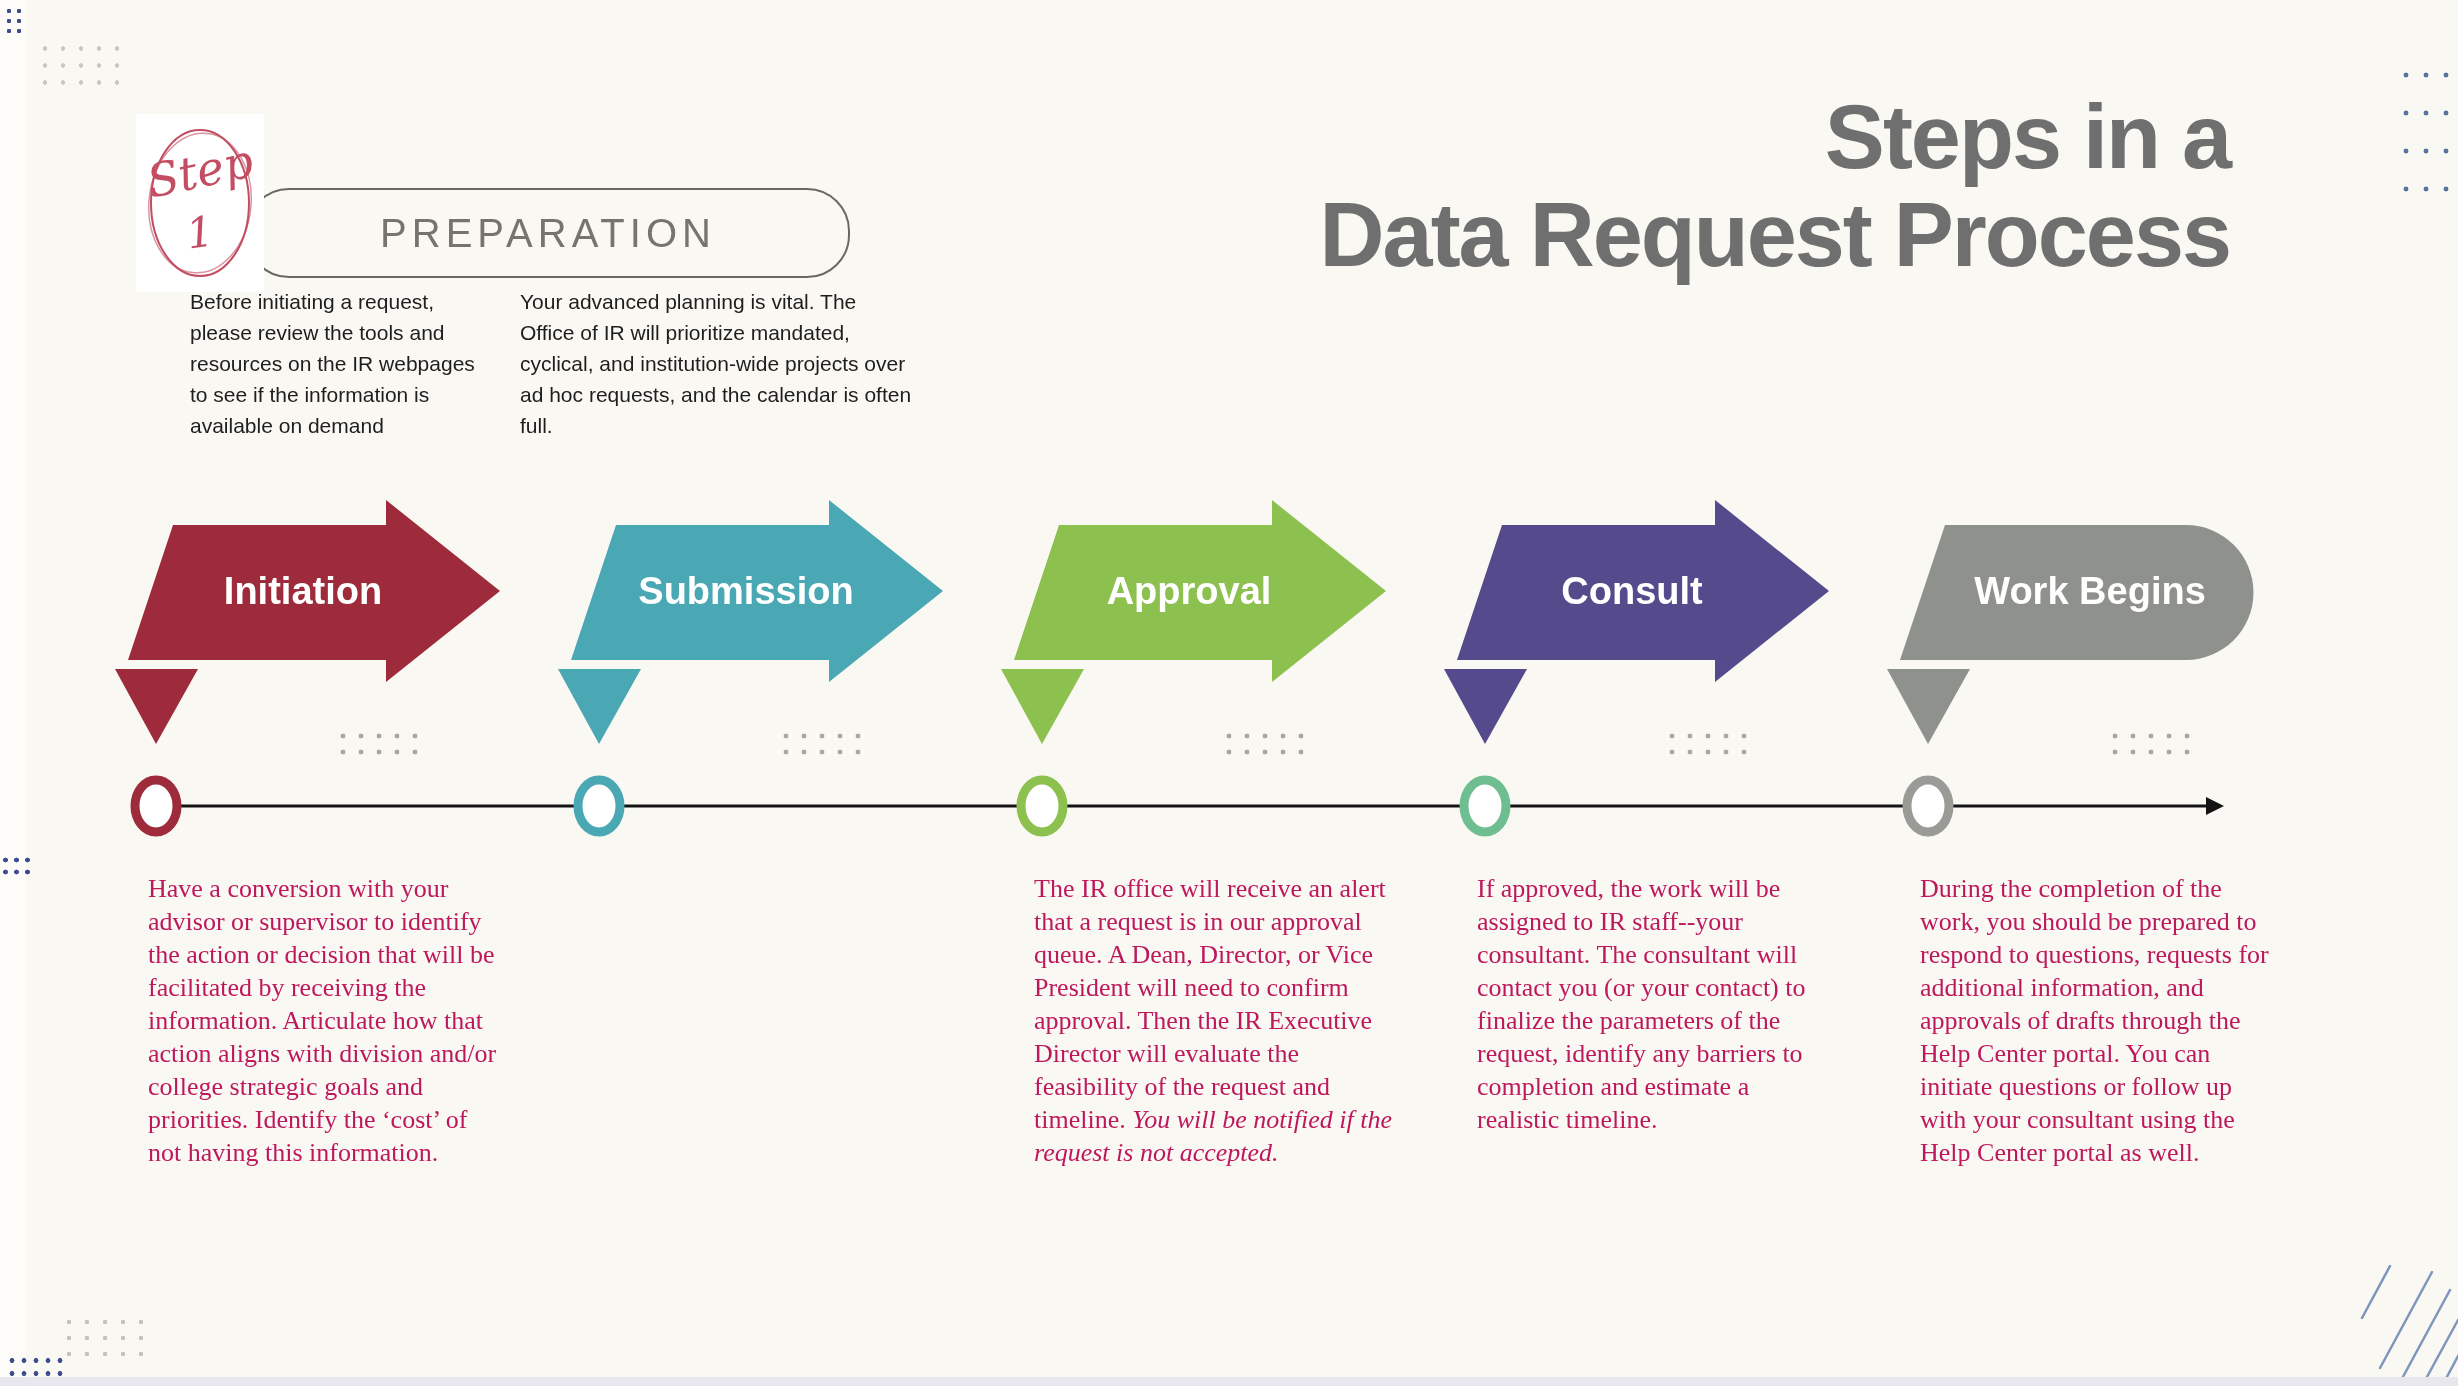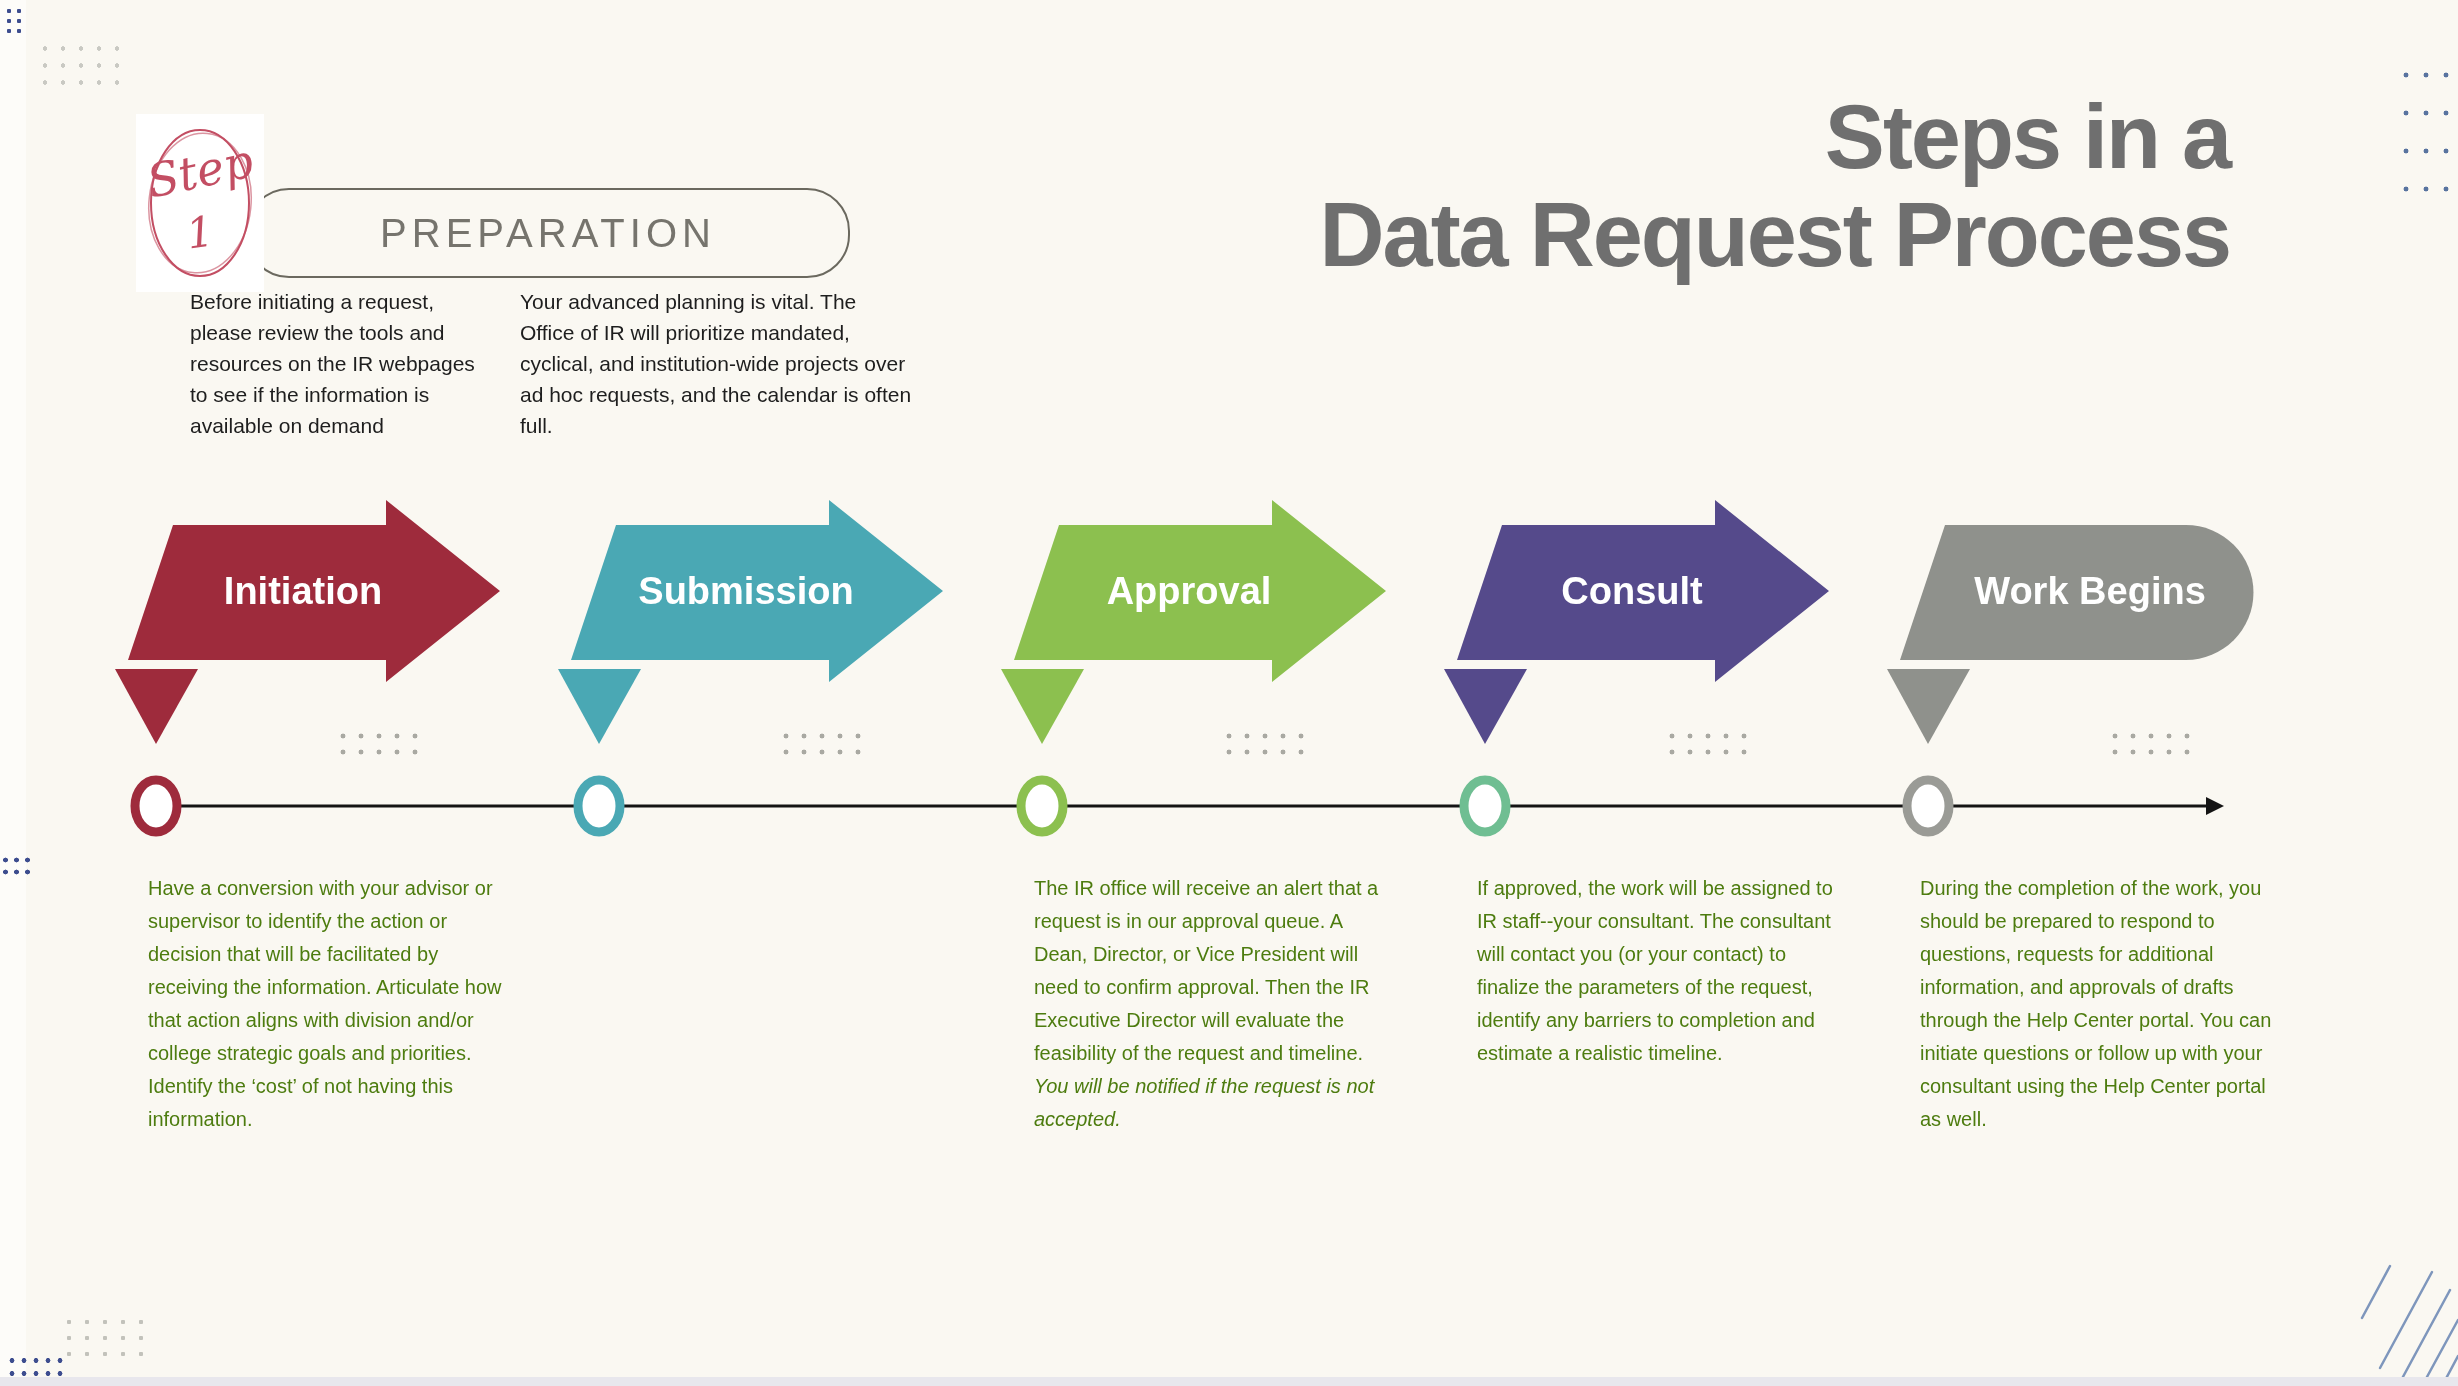--- a/index.html
+++ b/index.html
@@ -51,21 +51,21 @@
   .prep { top:286px; font-size:21px; line-height:31px; color:#1e1e1e; }
   .prep-col1 { left:190px; width:302px; }
   .prep-col2 { left:520px; width:392px; }
 
   
   .arrow-svg { top:498px; width:400px; height:250px; }
   .arrow-label { font-weight:bold; font-size:38px; fill:#ffffff; text-anchor:middle; }
   .timeline-svg { left:100px; top:760px; width:2160px; height:100px; }
 
   
-  .desc { top:872px; width:358px; font-size:20px; line-height:33px; color:#4d7c0f; }
+  .desc { top:872px; width:358px; font-size:26px; line-height:33px; color:#be185d;font-family:Liberation Serif, serif; }
   .desc .it { font-style:italic; }
 
   
   .diag-svg { left:2324px; top:1236px; width:134px; height:150px; }
 </style>
 </head>
 <body>
 
 <div class="canvas">
 

